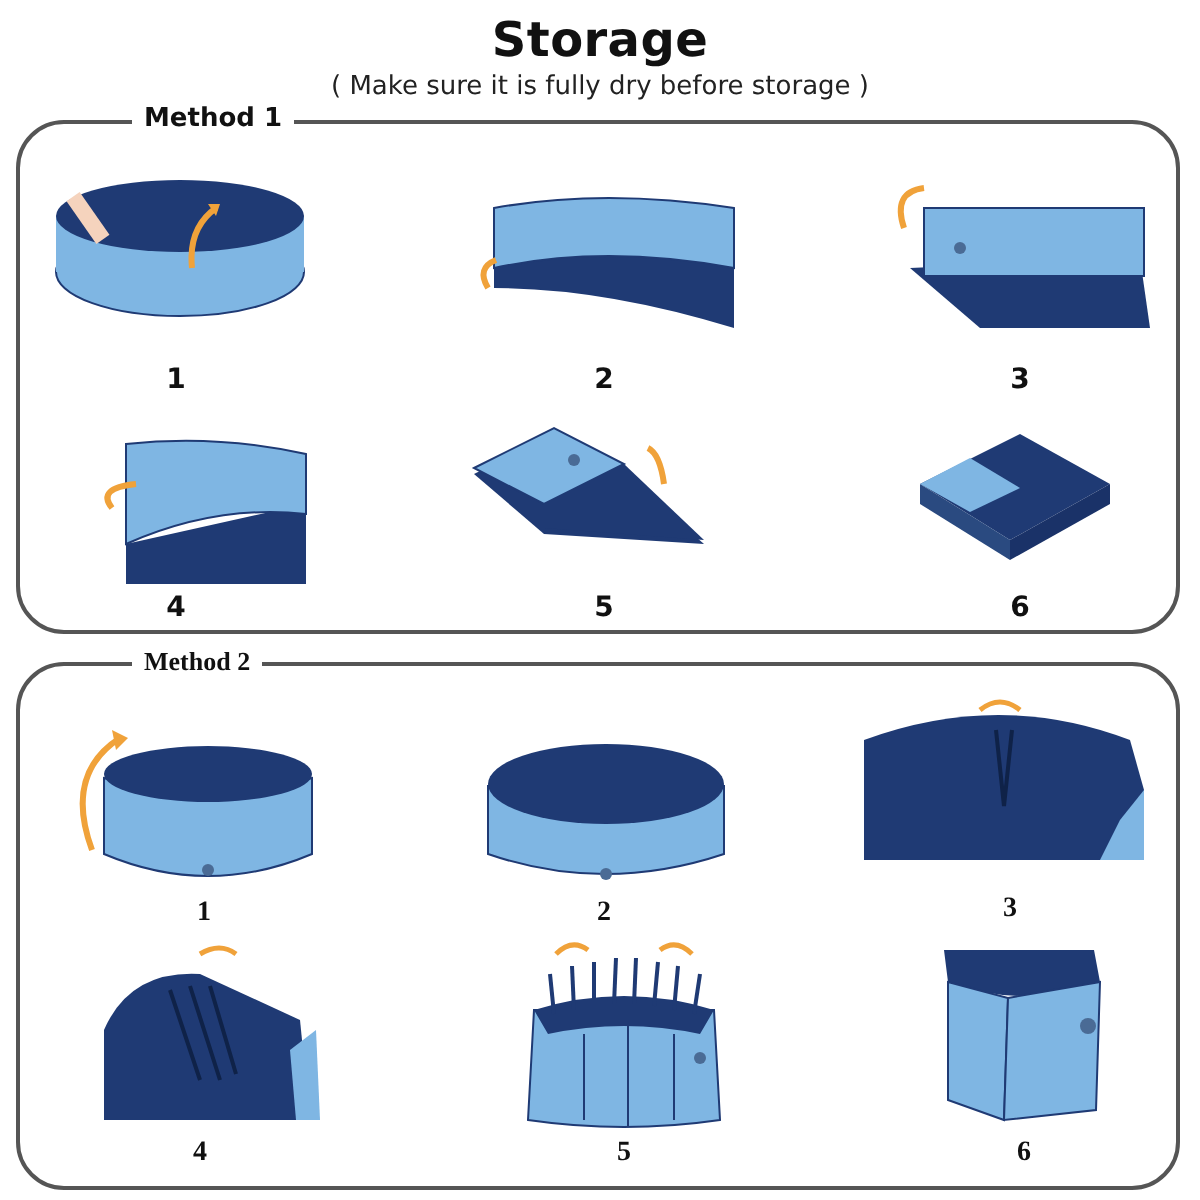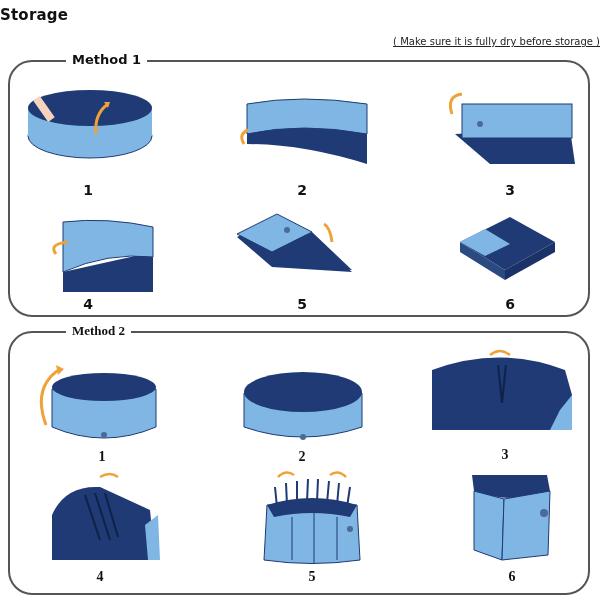--- a/index.html
+++ b/index.html
@@ -1,18 +1,18 @@
 <!DOCTYPE html>
 <html><head>
 <meta charset="utf-8">
 <style>
   html,body{margin:0;padding:0;background:#fff;}
   body{width:600px;height:600px;position:relative;overflow:hidden;font-family:"DejaVu Sans","Liberation Sans",sans-serif;color:#111;}
-  .title{position:absolute;top:6px;left:0;width:600px;font-size:15px;font-weight:bold;letter-spacing:0.2px;}
-  .subtitle{position:absolute;top:36px;left:0;width:600px;text-align:right;font-size:10px;color:#222;text-decoration:underline;}
+  .title{position:absolute;top:6px;left:0;width:600px;text-align:center;font-size:24px;font-weight:bold;letter-spacing:0.2px;}
+  .subtitle{position:absolute;top:36px;left:0;width:600px;text-align:center;font-size:13px;color:#222;}
   .panel{position:absolute;left:8px;width:582px;border:2px solid #555;border-radius:24px;box-sizing:border-box;}
   .p1{top:60px;height:257px;}
   .p2{top:331px;height:264px;font-family:Liberation Serif, serif;}
   .legend{position:absolute;top:-10px;left:56px;background:#fff;padding:0 6px;font-size:13px;font-weight:bold;}
   .step{position:absolute;width:140px;height:120px;}
   .step svg{position:absolute;left:0;top:0;}
   .num{position:absolute;left:0;width:140px;text-align:center;font-size:14px;font-weight:bold;}
 </style>
 </head>
 <body>

